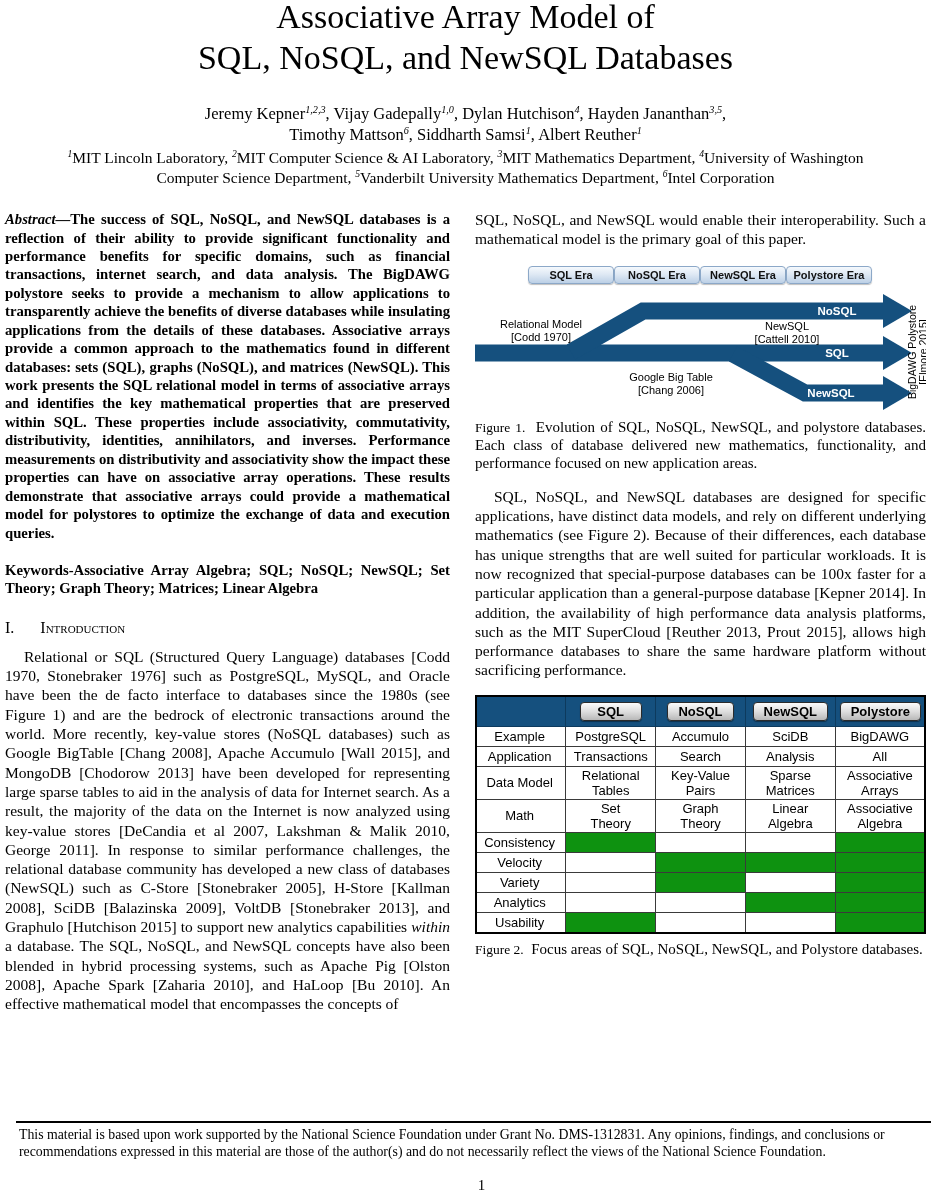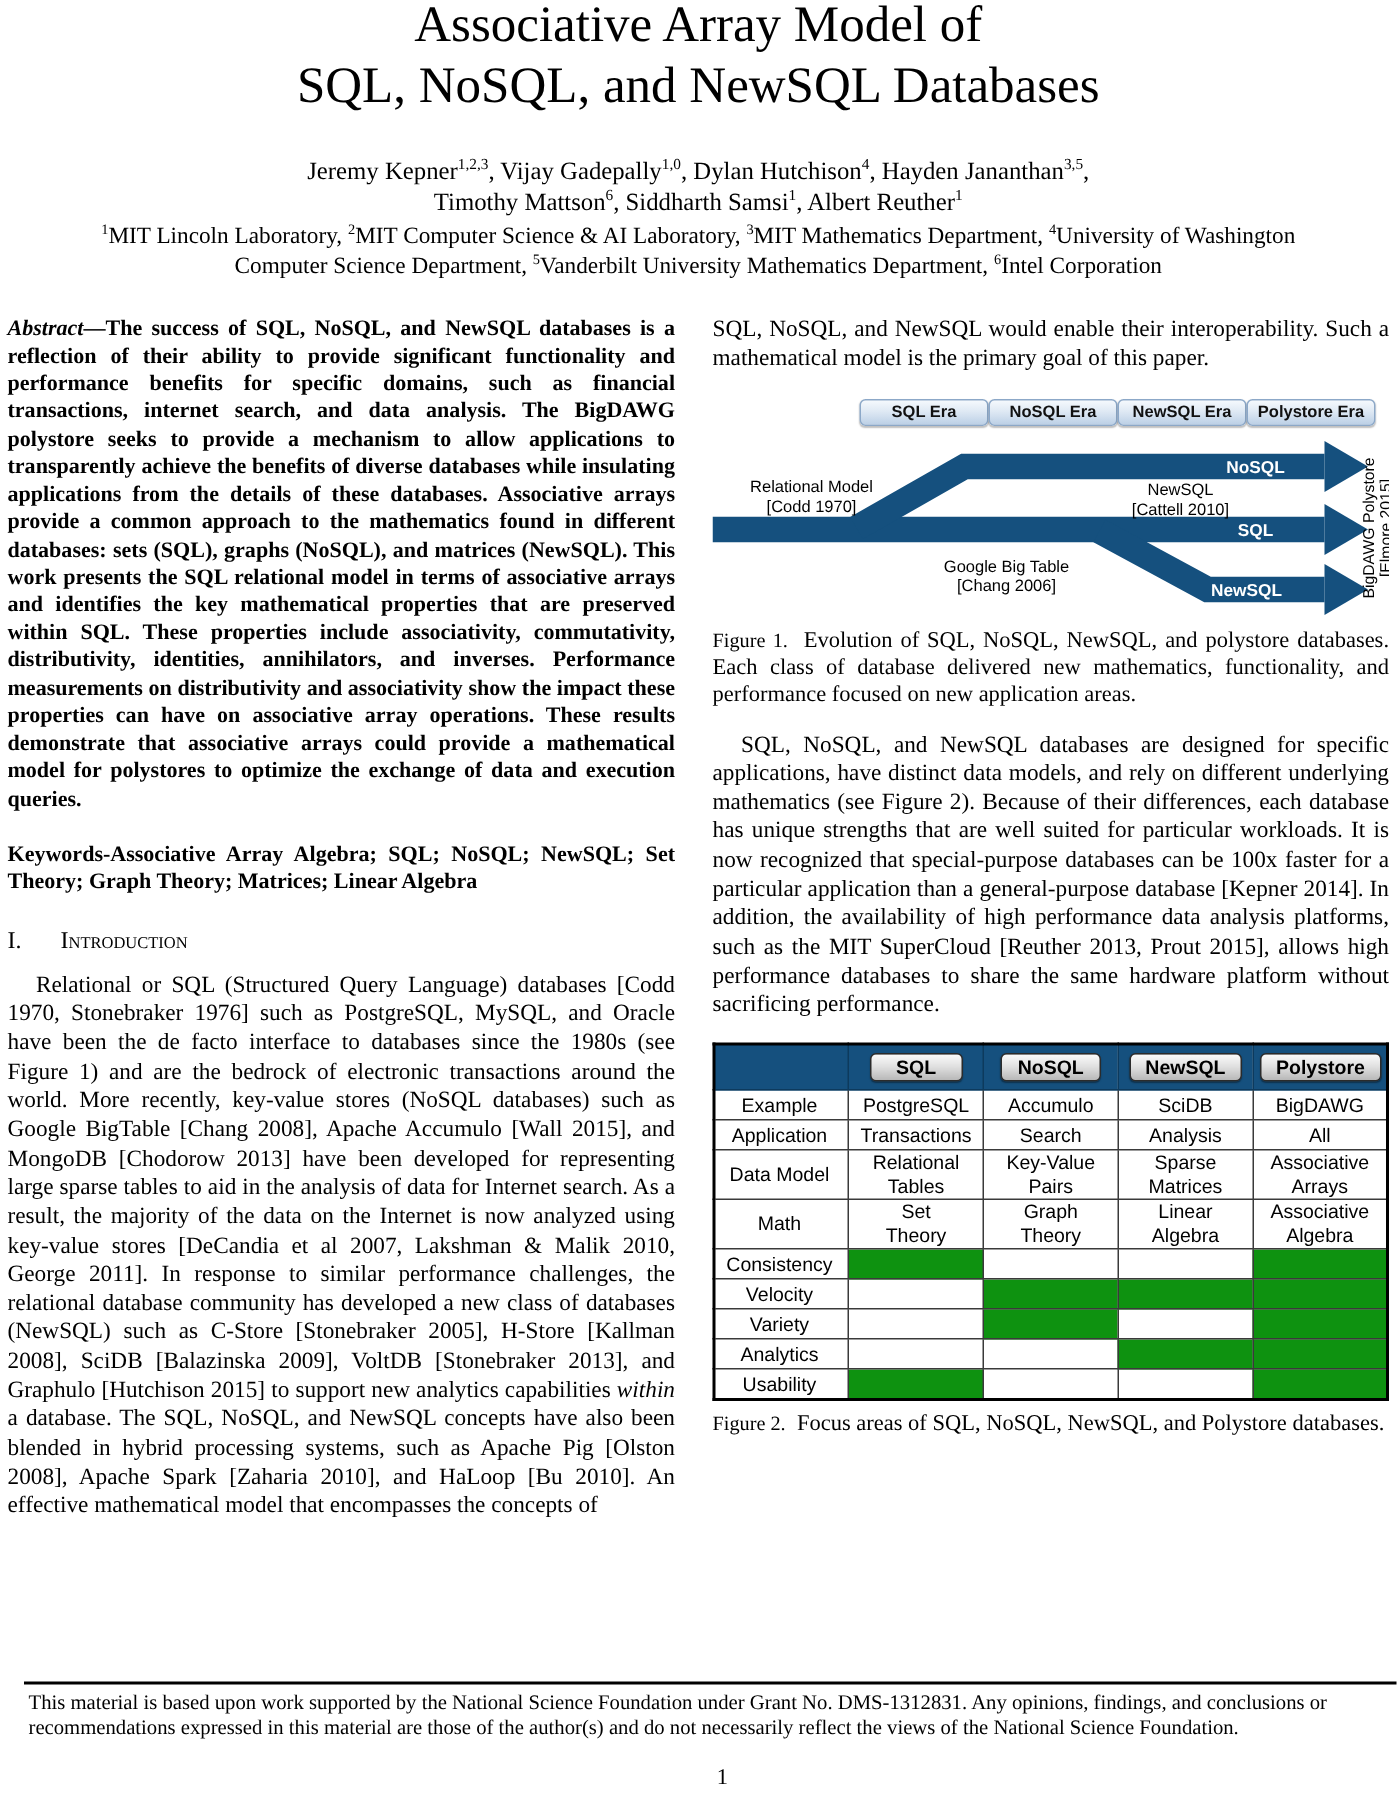--- a/index.html
+++ b/index.html
@@ -7,40 +7,40 @@
   body {
     width:931px; height:1200px; position:relative; overflow:hidden;
     font-family:"Liberation Serif", serif; color:#000;
   }
   .page { padding:0 5px; }
 
   
   .title { text-align:center; font-size:34px; line-height:1.22; margin-top:-4px; font-weight:400; }
   .authors { text-align:center; font-size:16.5px; line-height:1.3; margin-top:24px; }
   .affils  { text-align:center; font-size:15.5px; line-height:1.3; margin-top:2px; }
-  sup { font-size:0.62em; vertical-align:super; line-height:0; }
+  sup { font-size:0.62em; vertical-align:super; line-height:0;font-style:italic; }
 
   
   .cols { display:flex; gap:25px; margin-top:22px; }
   .col { width:451px; }
   p.just { text-align:justify; }
 
   .abstract { font-weight:bold; font-size:14.7px; line-height:1.255; }
   .abstract .it { font-style:italic; }
   .keywords { font-weight:bold; font-size:14.7px; line-height:1.255; margin-top:19px; }
   .sect-head { font-size:16px; margin-top:21px; }
   .sect-head .num { margin-right:26px; }
   .sc { font-variant:small-caps; }
   .body-par { font-size:15.5px; line-height:1.245; margin-top:10px; }
   .indent { text-indent:19px; }
   .body-par .it { font-style:italic; }
 
   
   .fig1 { margin-top:17px; }
-  .era-row { display:flex; justify-content:flex-end; padding:0 9px 0 8px; }
+  .era-row { display:flex; justify-content:center; padding:0 9px 0 8px; }
   .era-btn {
     width:86px; height:18px; border:1px solid #8ca8c8; border-radius:4px;
     background:linear-gradient(#f5f9fd,#dfe9f4 45%,#bcd0e6);
     font-family:"Liberation Sans",sans-serif; font-size:11px; font-weight:bold;
     display:flex; align-items:center; justify-content:center; color:#111;
     box-shadow:0 1px 1px rgba(0,0,0,.25);
   }
   .fig1 svg { display:block; margin-top:4px; }
   .fig1 svg text { font-family:"Liberation Sans",sans-serif; }
   .flabel { font-size:11px; fill:#000; }

